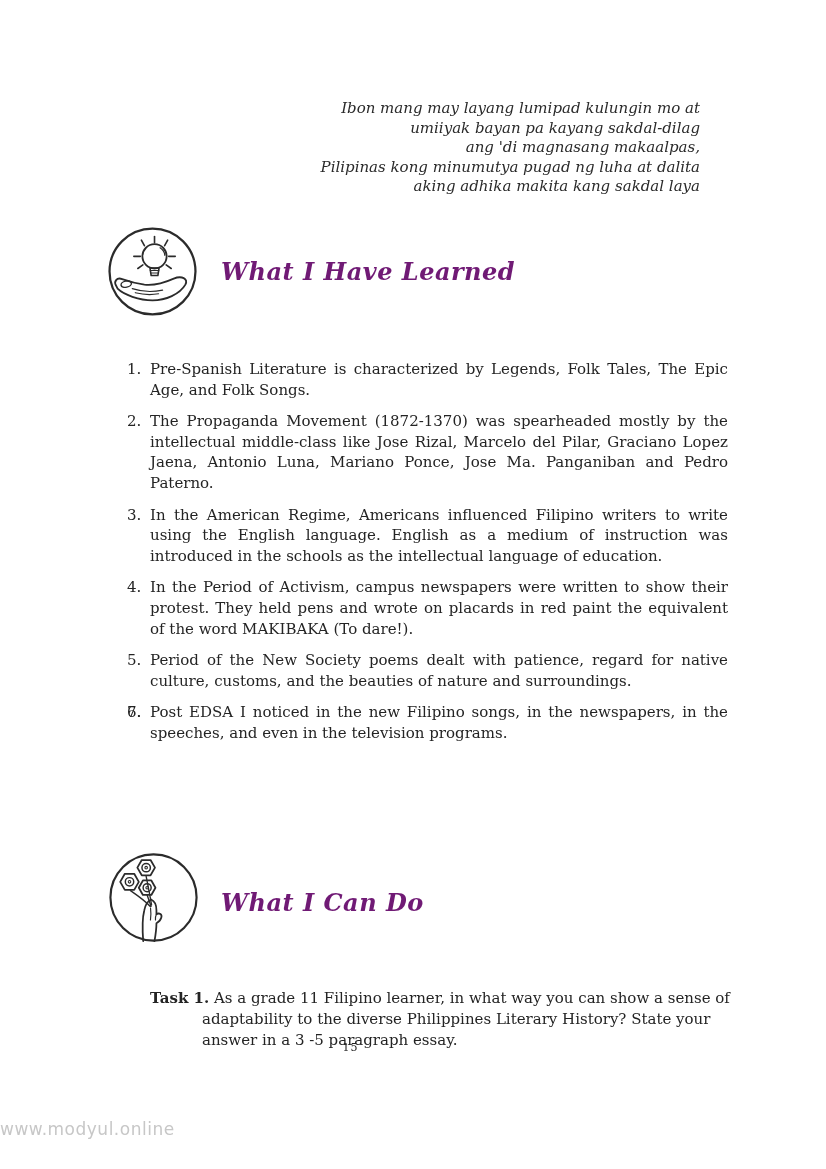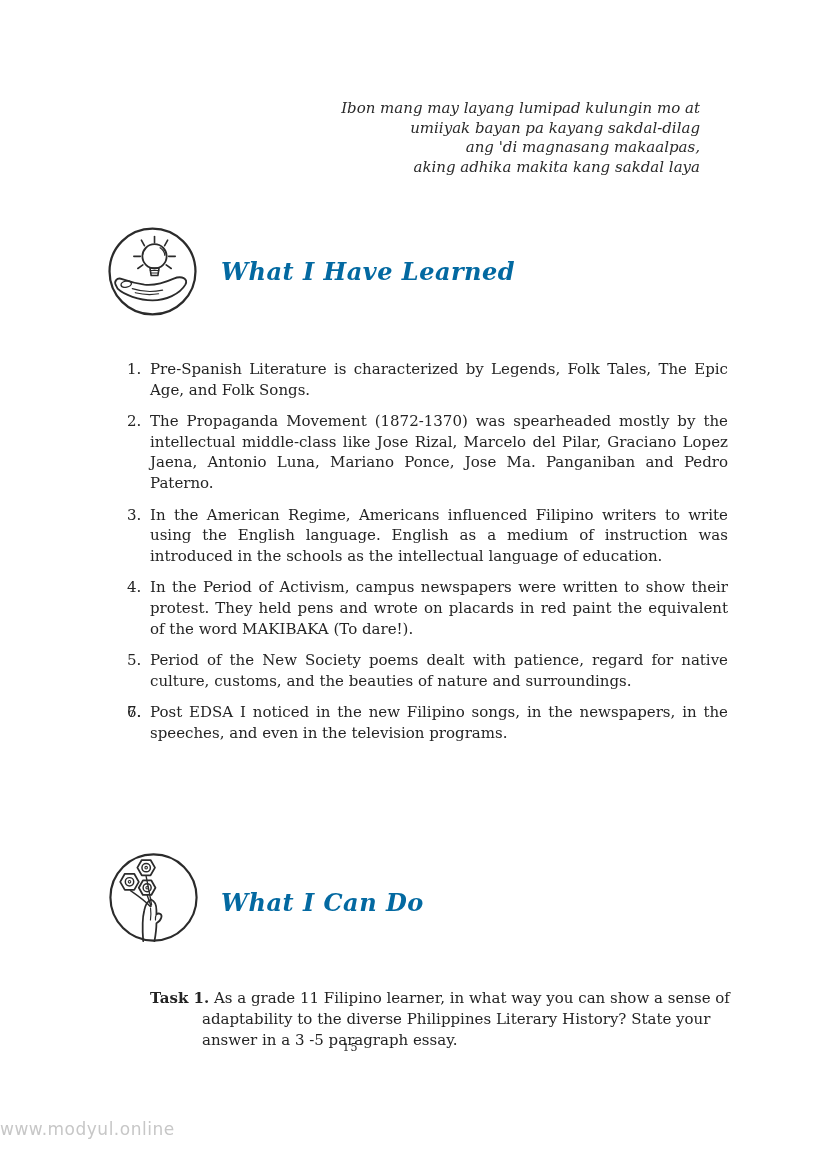--- a/index.html
+++ b/index.html
@@ -36,21 +36,21 @@
 
   
   .section-title {
     position: absolute;
     left: 221px;
     font-family: "DejaVu Serif", serif;
     font-weight: bold;
     font-style: italic;
     font-size: 24px;
     letter-spacing: 0.5px;
-    color: #0369a1;
+    color: #701a75;
     white-space: nowrap;
   }
   .title-learned { top: 257px; }
   .title-cando  { top: 888px; }
 
   
   .learned-list {
     position: absolute;
     left: 127px;
     top: 359px;
@@ -109,20 +109,21 @@
 </style>
 </head>
 <body>
 
 <div class="page">
 
   <div class="poem">
     <div>Ibon mang may layang lumipad kulungin mo at</div>
     <div>umiiyak bayan pa kayang sakdal-dilag</div>
     <div>ang 'di magnasang makaalpas,</div>
+    <div>Pilipinas kong minumutya pugad ng luha at dalita</div>
     <div>aking adhika makita kang sakdal laya</div>
   </div>
 
   <div class="icon-wrap icon1">
     <svg viewBox="0 0 90 90" width="91" height="91">
       <circle cx="45" cy="45" r="42.5" stroke-width="2.2"></circle>
 
       <g stroke-width="1.6">
         <line x1="47" y1="10.5" x2="47" y2="16.5"></line>
         <line x1="34" y1="14" x2="37" y2="19.5"></line>

